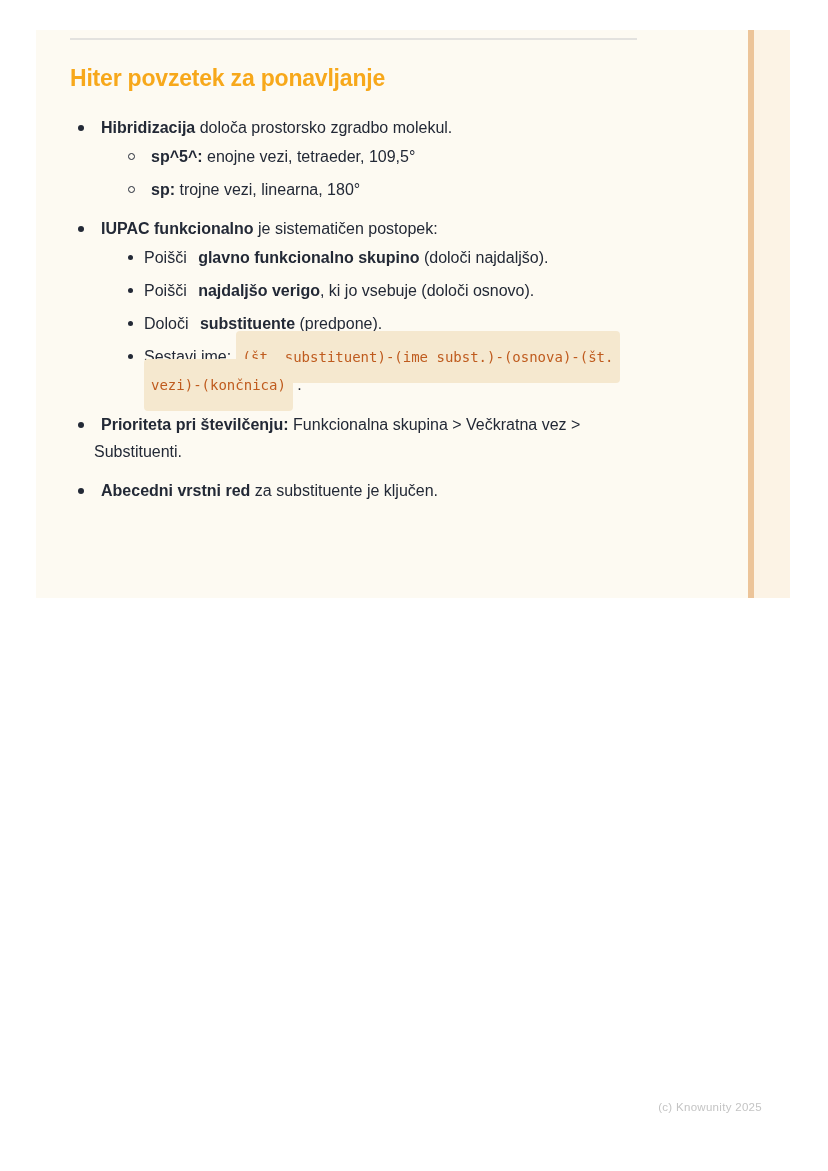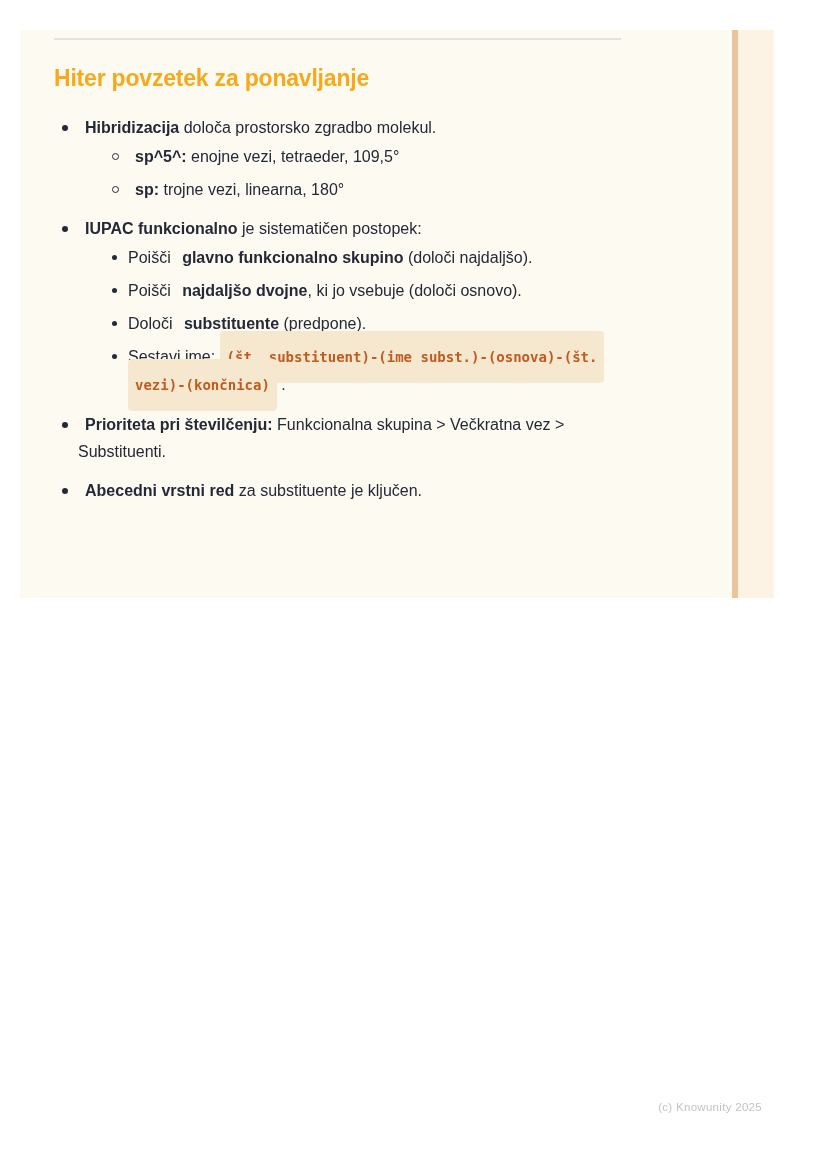--- a/index.html
+++ b/index.html
@@ -10,21 +10,21 @@
   }
   .page {
     position: relative;
     width: 828px;
     height: 1171px;
     background: #ffffff;
     overflow: hidden;
   }
   .card {
     position: absolute;
-    left: 20px;
+    left: 36px;
     top: 30px;
     width: 754px;
     height: 568px;
     background: var(--card-bg, #FDFAF2);
   }
   .divider {
     position: absolute;
     left: 34px;
     top: 8px;
     width: 567px;
@@ -112,21 +112,21 @@
     top: 10px;
     width: 7px;
     height: 7px;
     border: 1.6px solid var(--body-text, #232936);
     border-radius: 50%;
     background: transparent;
   }
   .b { font-weight: 700; margin-left: 7px; }
   .code {
     font-family: "DejaVu Sans Mono", "Liberation Mono", monospace;
-    font-weight: 700;
+    font-weight: 400;
     font-size: 14px;
     color: var(--code-text, #BF5B1E);
     background: var(--code-bg, #F5E8CF);
     padding: 18px 7px;
     border-radius: 4px;
     -webkit-box-decoration-break: clone;
     box-decoration-break: clone;
   }
   .footer {
     position: absolute;
@@ -147,21 +147,21 @@
     <div class="accent-bar"></div>
     <div class="content">
       <h1 class="title">Hiter povzetek za ponavljanje</h1>
       <ul class="lvl1">
           <li><span class="marker disc"></span><span class="b">Hibridizacija</span><span> določa prostorsko zgradbo molekul.</span><ul class="lvl2">
               <li><span class="marker circle"></span><span class="b">sp^5^:</span><span> enojne vezi, tetraeder, 109,5°</span></li>
               <li><span class="marker circle"></span><span class="b">sp:</span><span> trojne vezi, linearna, 180°</span></li>
             </ul></li>
           <li><span class="marker disc"></span><span class="b">IUPAC funkcionalno</span><span> je sistematičen postopek:</span><ul class="lvl2">
               <li><span class="marker disc-small"></span><span>Poišči </span><span class="b">glavno funkcionalno skupino</span><span> (določi najdaljšo).</span></li>
-              <li><span class="marker disc-small"></span><span>Poišči </span><span class="b">najdaljšo dvojne</span><span>, ki jo vsebuje (določi osnovo).</span></li>
+              <li><span class="marker disc-small"></span><span>Poišči </span><span class="b">najdaljšo verigo</span><span>, ki jo vsebuje (določi osnovo).</span></li>
               <li><span class="marker disc-small"></span><span>Določi </span><span class="b">substituente</span><span> (predpone).</span></li>
               <li><span class="marker disc-small"></span><span>Sestavi ime: </span><span class="code">(št. substituent)-(ime subst.)-(osnova)-(št. vezi)-(končnica)</span><span> .</span></li>
             </ul></li>
           <li><span class="marker disc"></span><span class="b">Prioriteta pri številčenju:</span><span> Funkcionalna skupina &gt; Večkratna vez &gt; Substituenti.</span></li>
           <li><span class="marker disc"></span><span class="b">Abecedni vrstni red</span><span> za substituente je ključen.</span></li>
         </ul>
     </div>
   </section>
   <div class="footer">(c) Knowunity 2025</div>
 </div>

